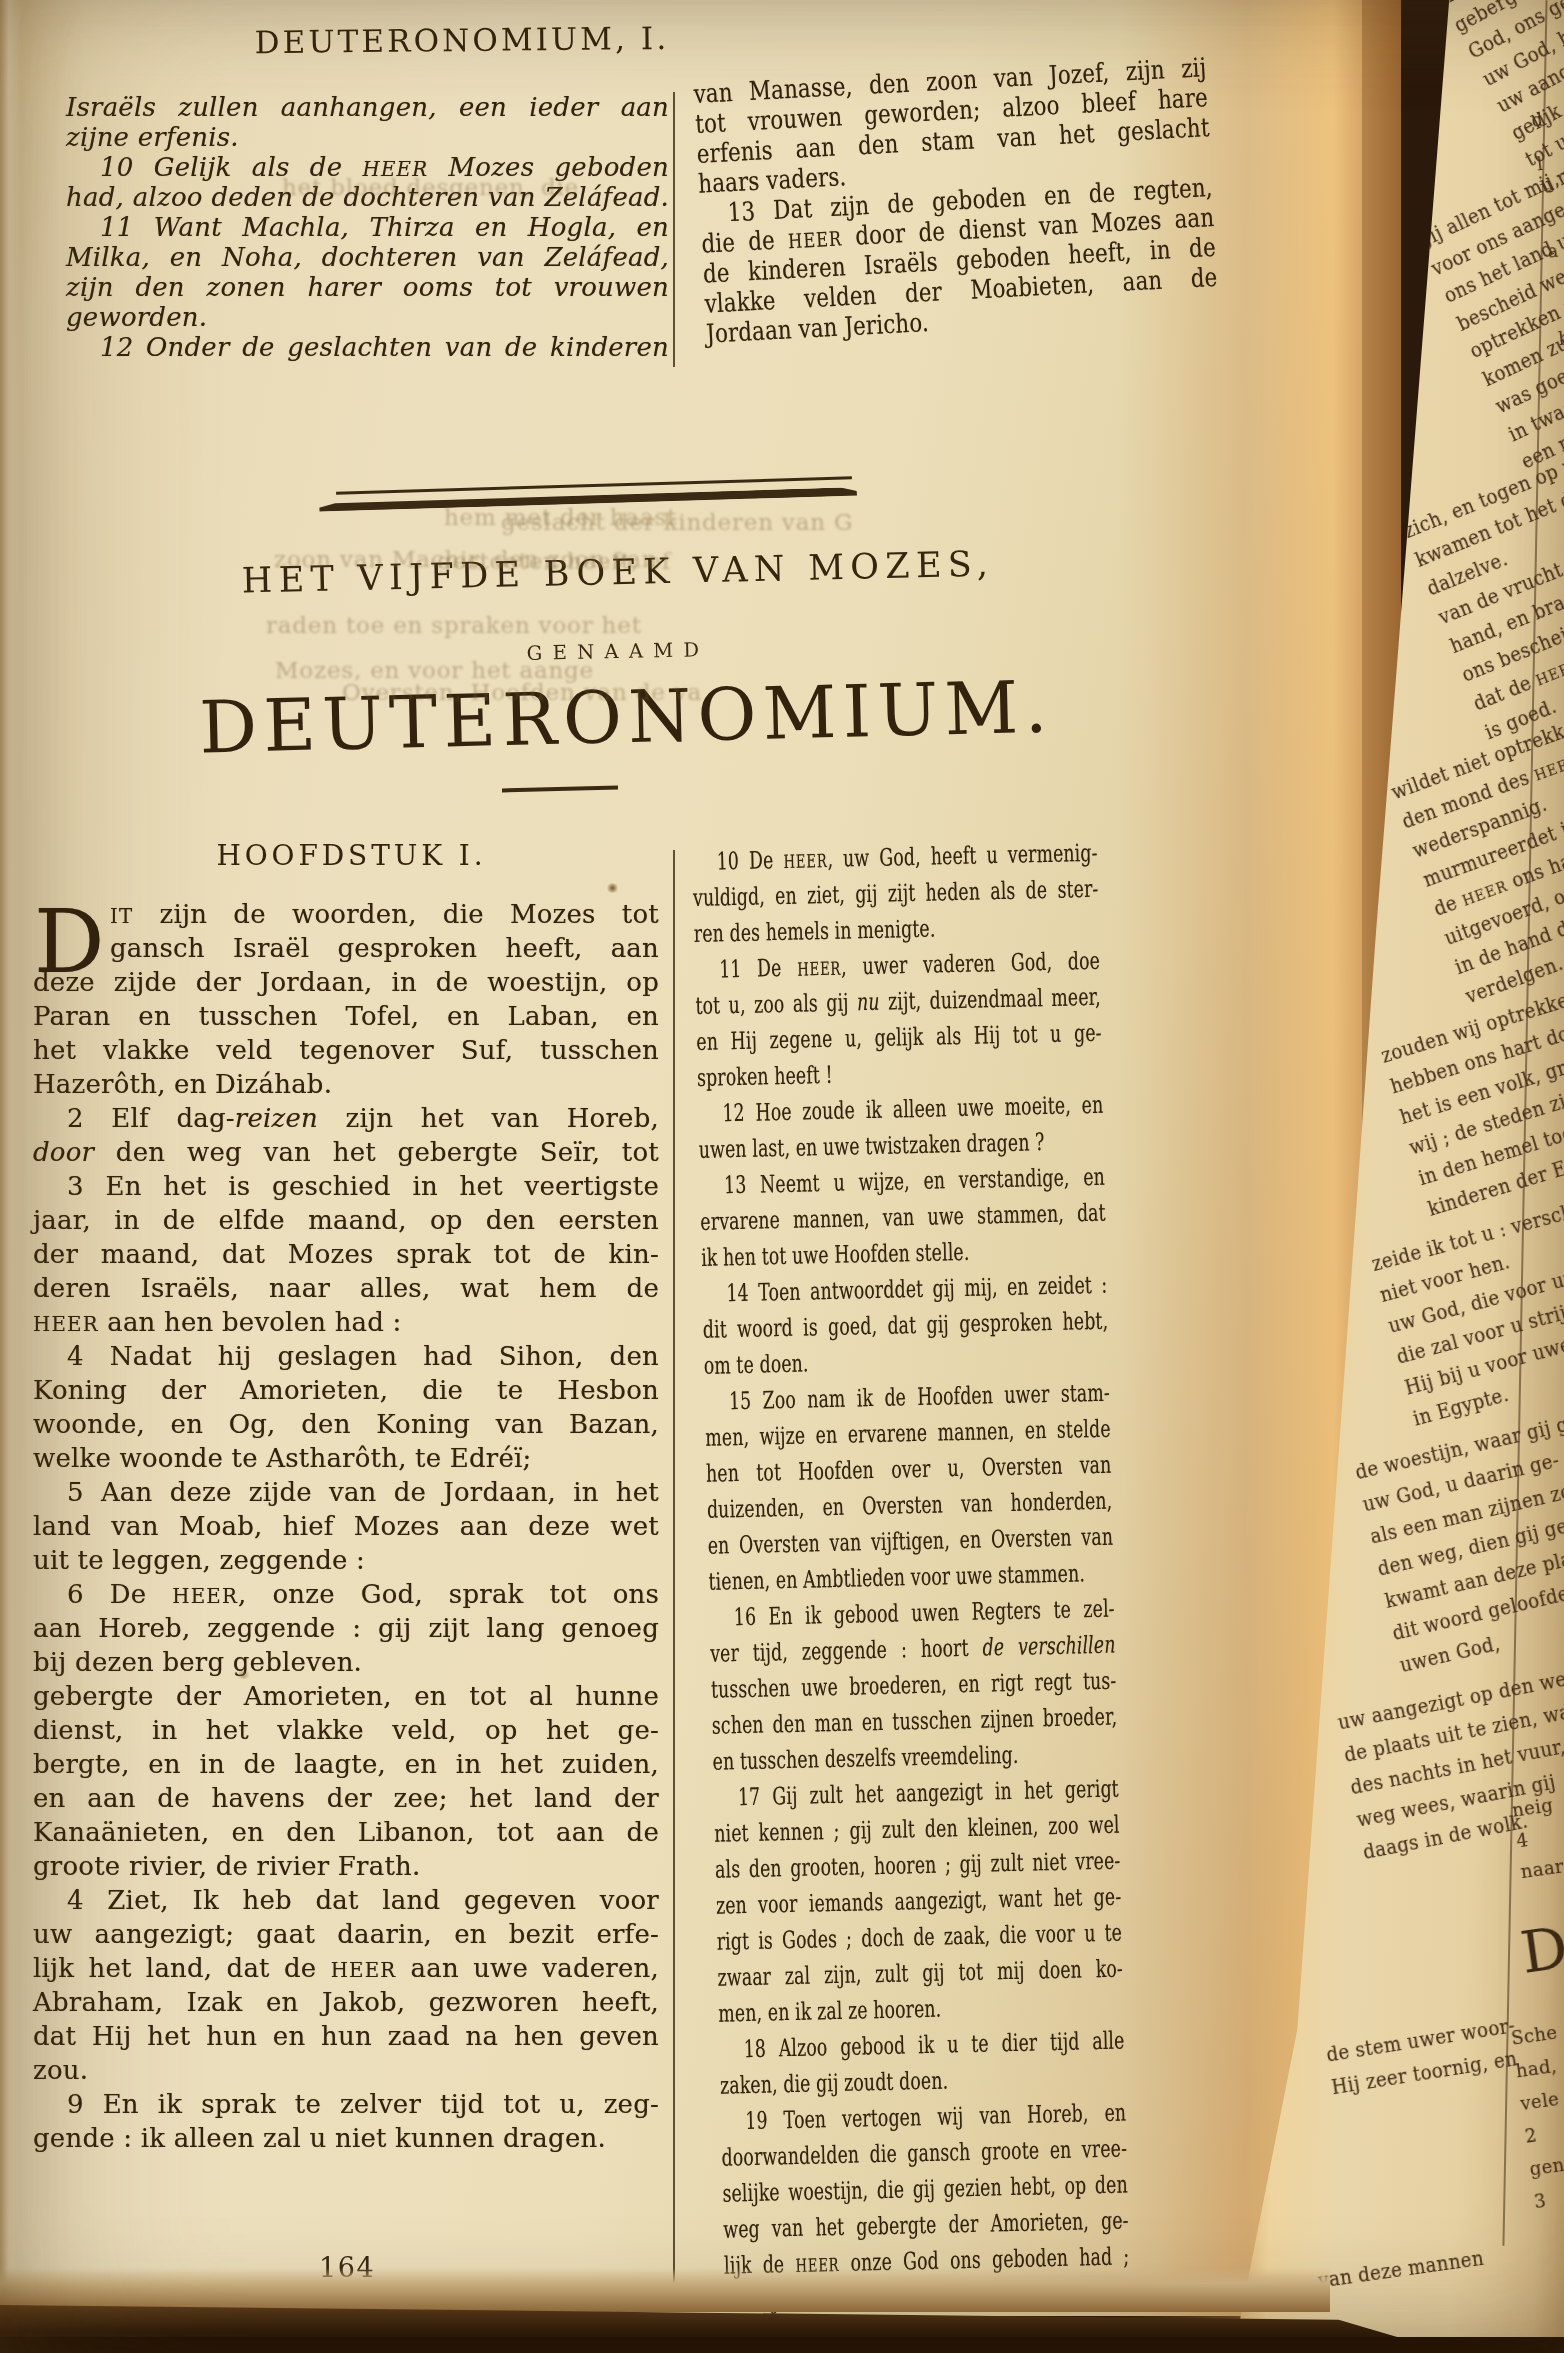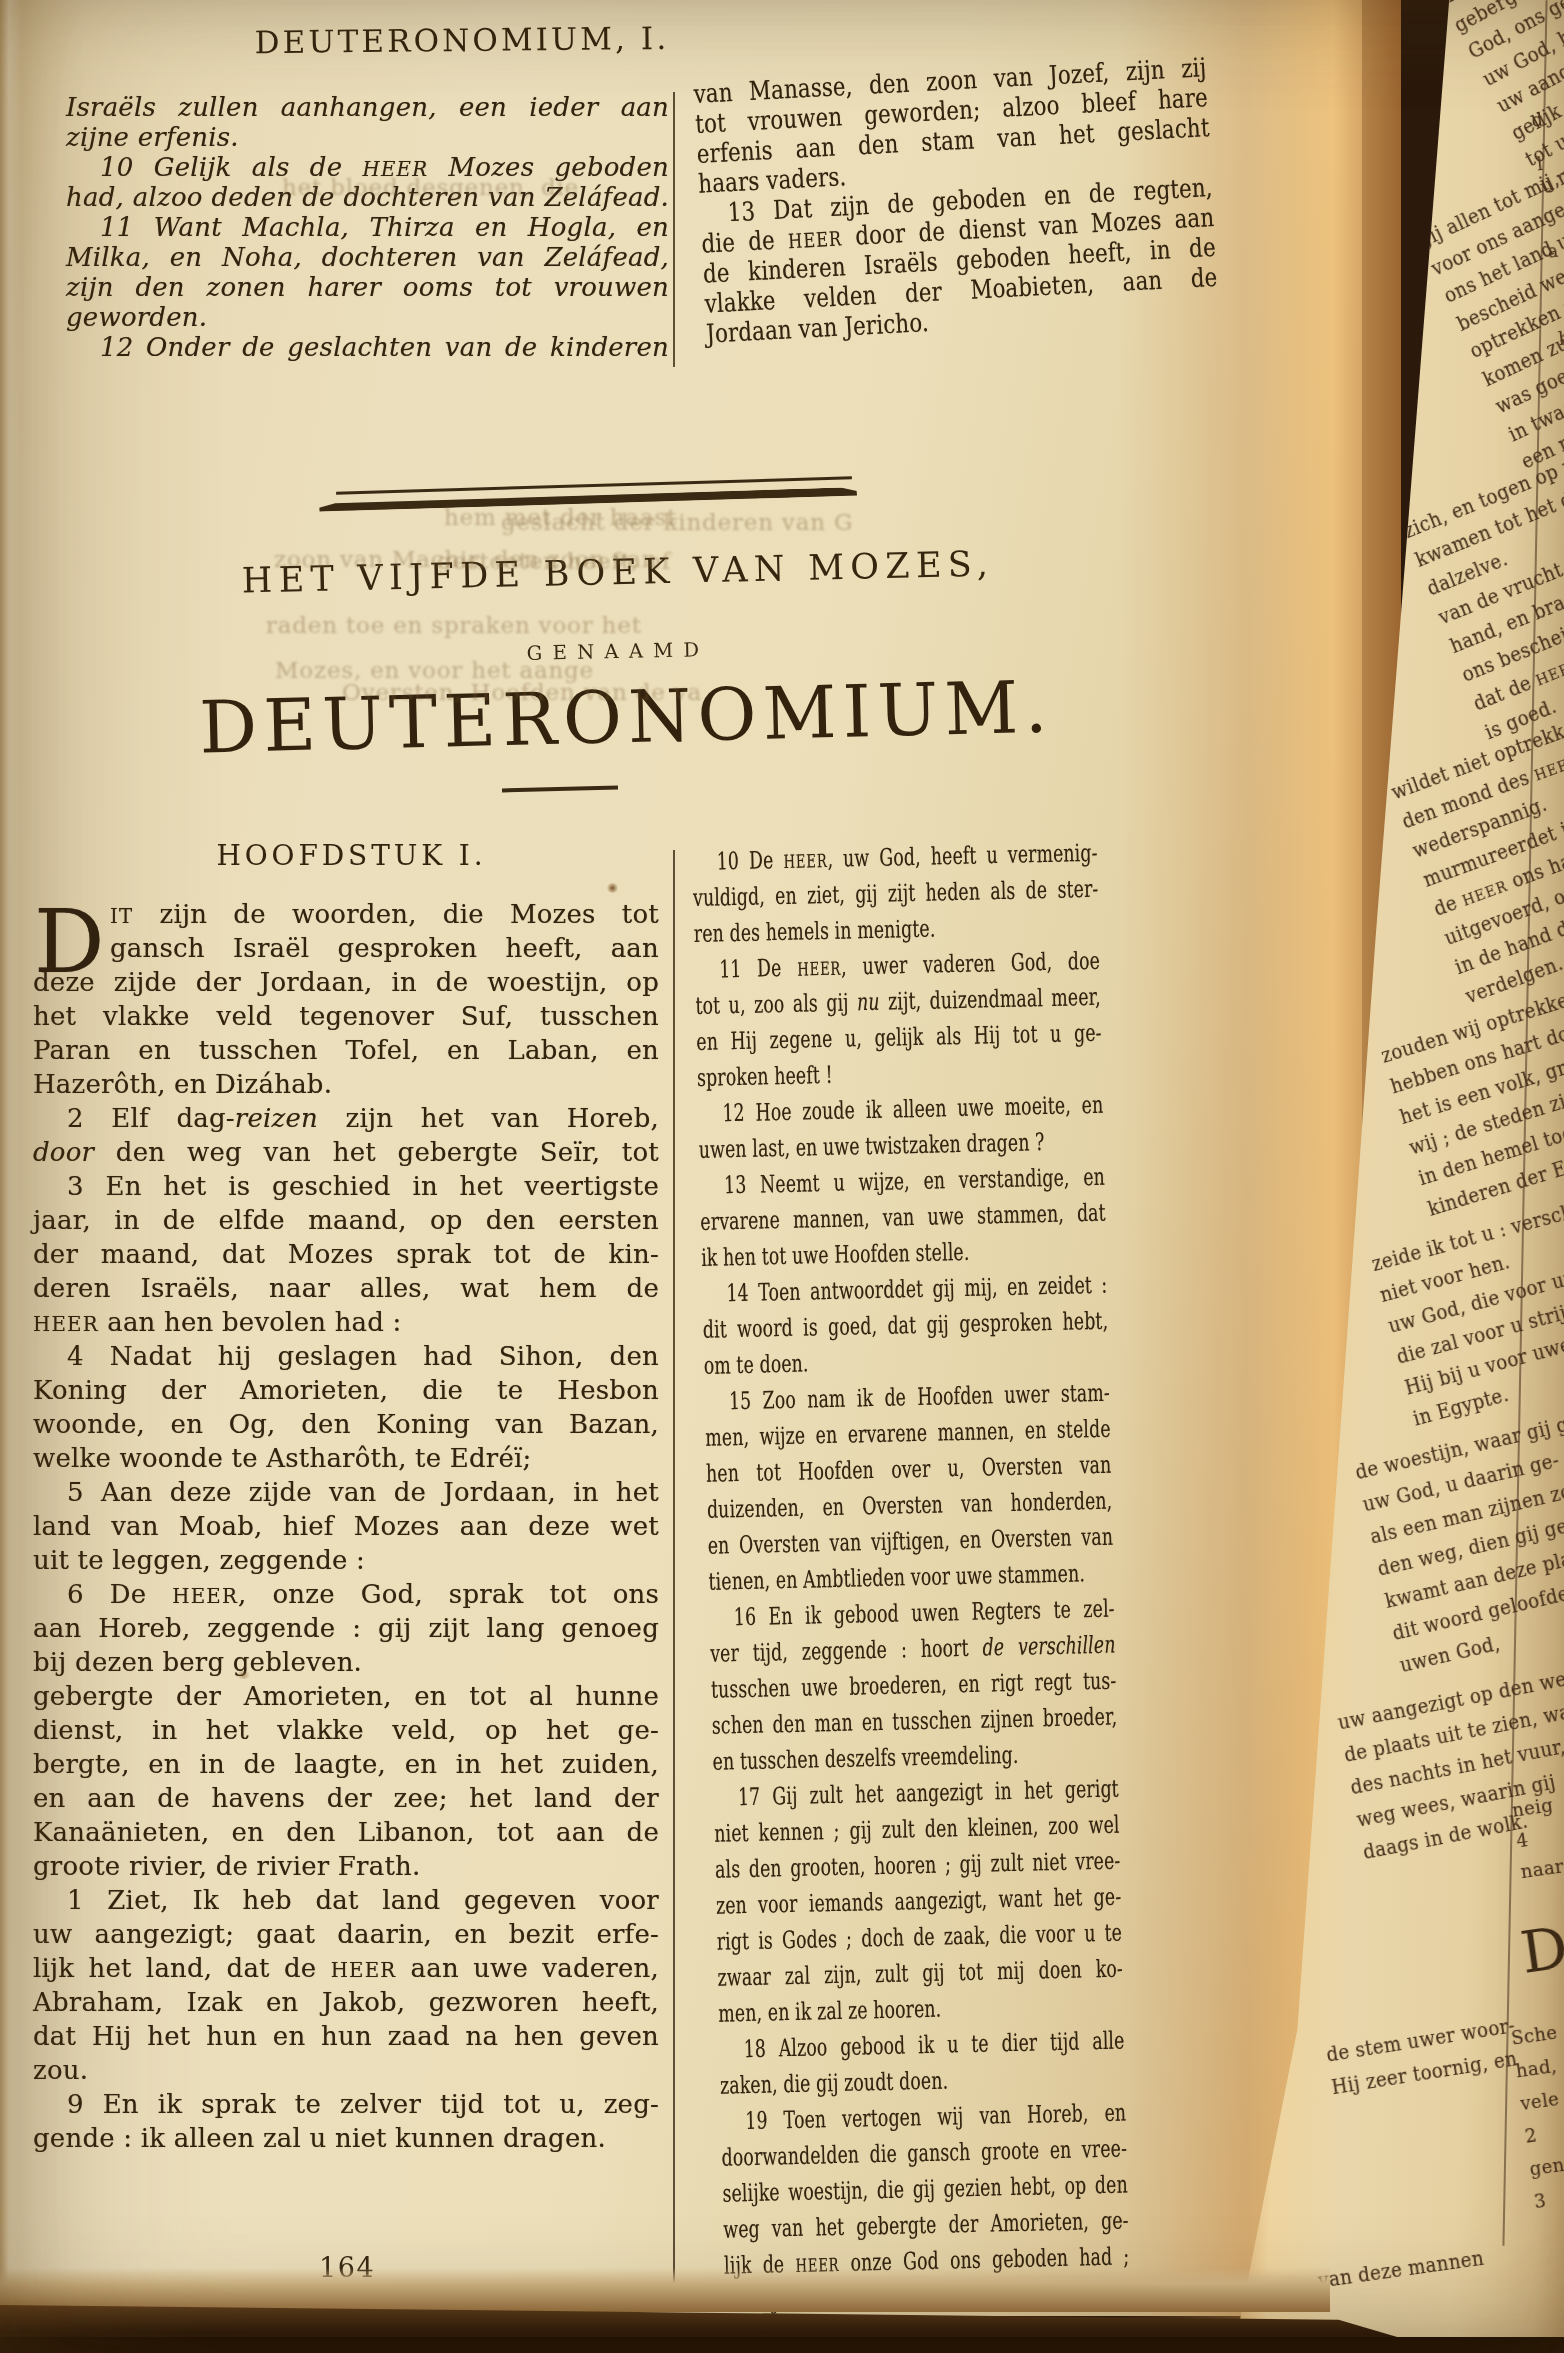--- a/index.html
+++ b/index.html
@@ -119,22 +119,22 @@
   <div class="t-rule-short"></div>
 
   <div class="chap-head">HOOFDSTUK I.</div>
   <div class="dropcap">D</div>
 
   <div class="rule-v body"></div>
   <div class="col col-bl">
       <div class="ln dc j"><span class="sc">IT</span> zijn de woorden, die Mozes tot</div>
       <div class="ln dc j">gansch Israël gesproken heeft, aan</div>
       <div class="ln j">deze zijde der Jordaan, in de woestijn, op</div>
+      <div class="ln j">Paran en tusschen Tofel, en Laban, en</div>
       <div class="ln j">het vlakke veld tegenover Suf, tusschen</div>
-      <div class="ln j">Paran en tusschen Tofel, en Laban, en</div>
       <div class="ln">Hazerôth, en Dizáhab.</div>
       <div class="ln ind j">2 Elf dag-<i>reizen</i> zijn het van Horeb,</div>
       <div class="ln j"><i>door</i> den weg van het gebergte Seïr, tot</div>
       <div class="ln ind j">3 En het is geschied in het veertigste</div>
       <div class="ln j">jaar, in de elfde maand, op den eersten</div>
       <div class="ln j">der maand, dat Mozes sprak tot de kin-</div>
       <div class="ln j">deren Israëls, naar alles, wat hem de</div>
       <div class="ln"><span class="sc">HEER</span> aan hen bevolen had :</div>
       <div class="ln ind j">4 Nadat hij geslagen had Sihon, den</div>
       <div class="ln j">Koning der Amorieten, die te Hesbon</div>
@@ -145,21 +145,21 @@
       <div class="ln">uit te leggen, zeggende :</div>
       <div class="ln ind j">6 De <span class="sc">HEER</span>, onze God, sprak tot ons</div>
       <div class="ln j">aan Horeb, zeggende : gij zijt lang genoeg</div>
       <div class="ln">bij dezen berg gebleven.</div>
       <div class="ln j">gebergte der Amorieten, en tot al hunne</div>
       <div class="ln j">dienst, in het vlakke veld, op het ge-</div>
       <div class="ln j">bergte, en in de laagte, en in het zuiden,</div>
       <div class="ln j">en aan de havens der zee; het land der</div>
       <div class="ln j">Kanaänieten, en den Libanon, tot aan de</div>
       <div class="ln">groote rivier, de rivier Frath.</div>
-      <div class="ln ind j">1 Ziet, Ik heb dat land gegeven voor</div>
+      <div class="ln ind j">4 Ziet, Ik heb dat land gegeven voor</div>
       <div class="ln j">uw aangezigt; gaat daarin, en bezit erfe-</div>
       <div class="ln j">lijk het land, dat de <span class="sc">HEER</span> aan uwe vaderen,</div>
       <div class="ln j">Abraham, Izak en Jakob, gezworen heeft,</div>
       <div class="ln j">dat Hij het hun en hun zaad na hen geven</div>
       <div class="ln">zou.</div>
       <div class="ln ind j">9 En ik sprak te zelver tijd tot u, zeg-</div>
       <div class="ln">gende : ik alleen zal u niet kunnen dragen.</div>
     </div>
   <div class="col col-br">
       <div class="ln ind j">10 De <span class="sc">HEER</span>, uw God, heeft u vermenig-</div>

